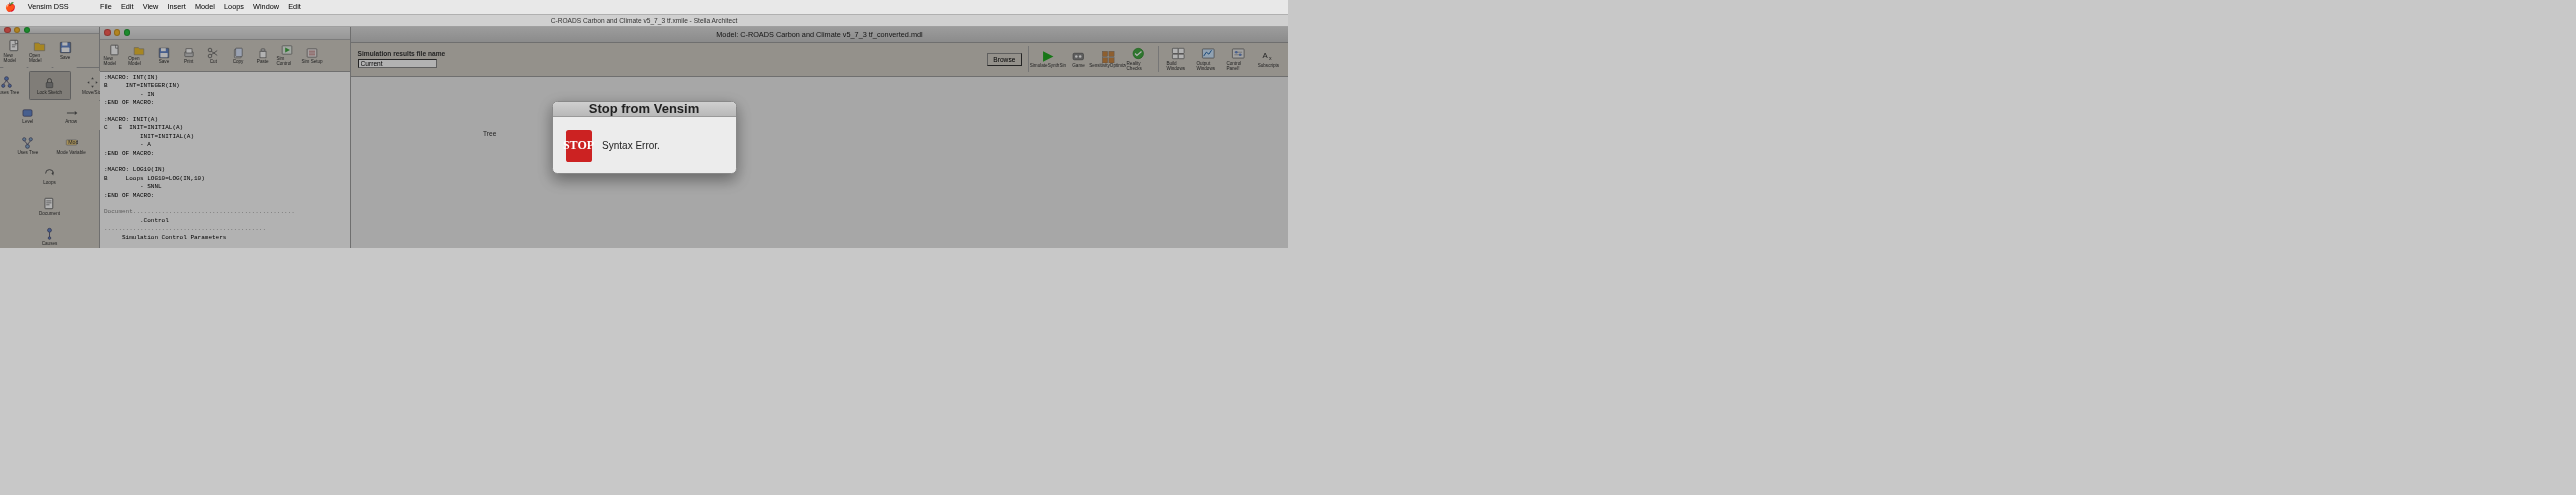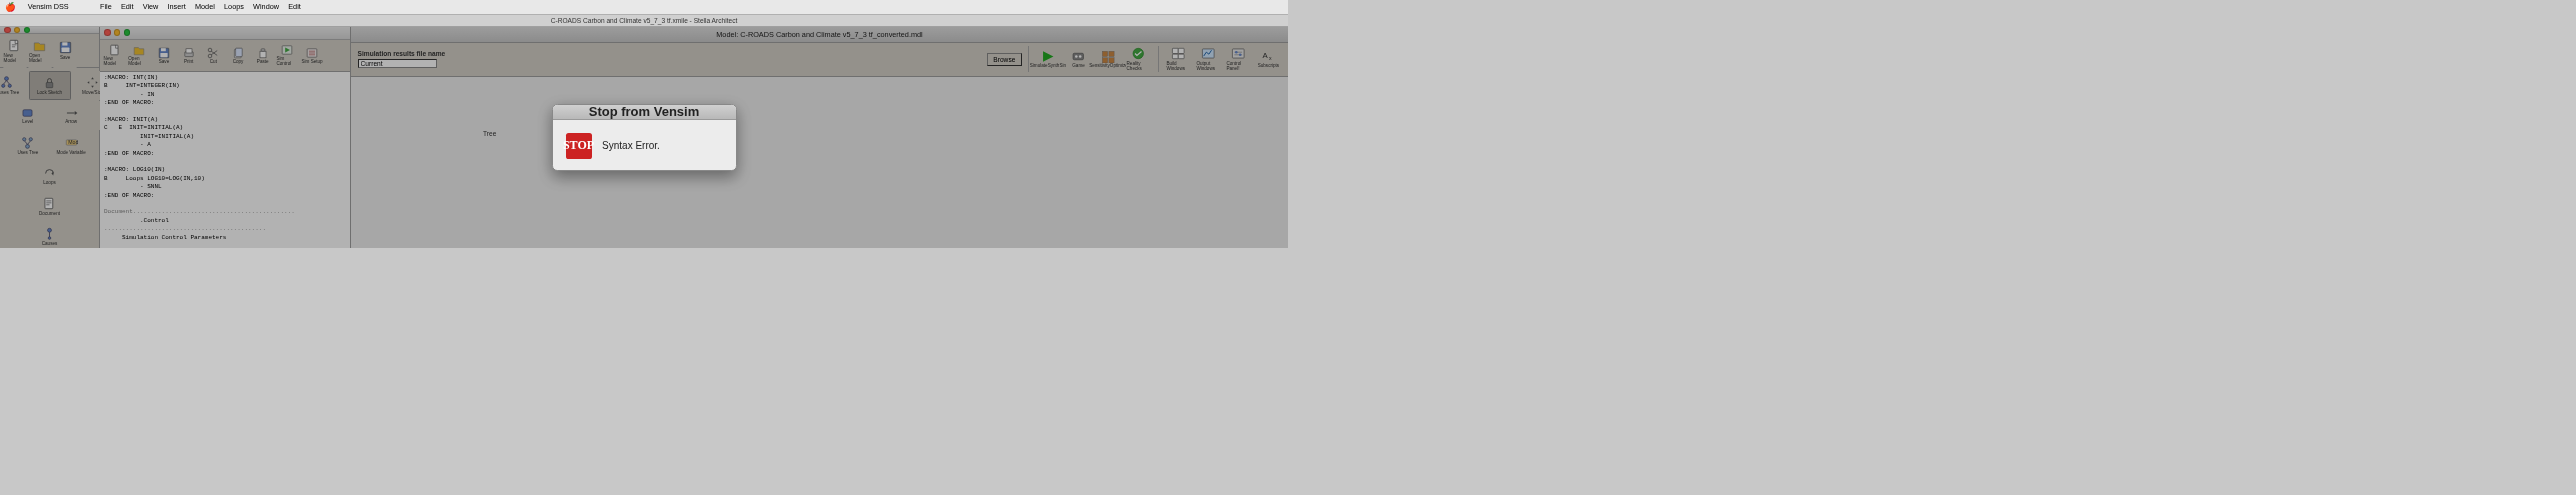--- a/index.html
+++ b/index.html
@@ -330,21 +330,21 @@
 
     .modal-body {
       padding: 13px 13px 10.6px;
       display: flex;
       align-items: center;
       gap: 10.6px;
     }
 
     .stop-icon {
       width: 26px;
-      height: 26px;
+      height: 32px;
       min-width: 26px;
       background: #cc2222;
       border-radius: 2.6px;
       display: flex;
       align-items: center;
       justify-content: center;
       font-size: 12px;
       color: white;
       font-weight: 900;
       font-family: serif;

